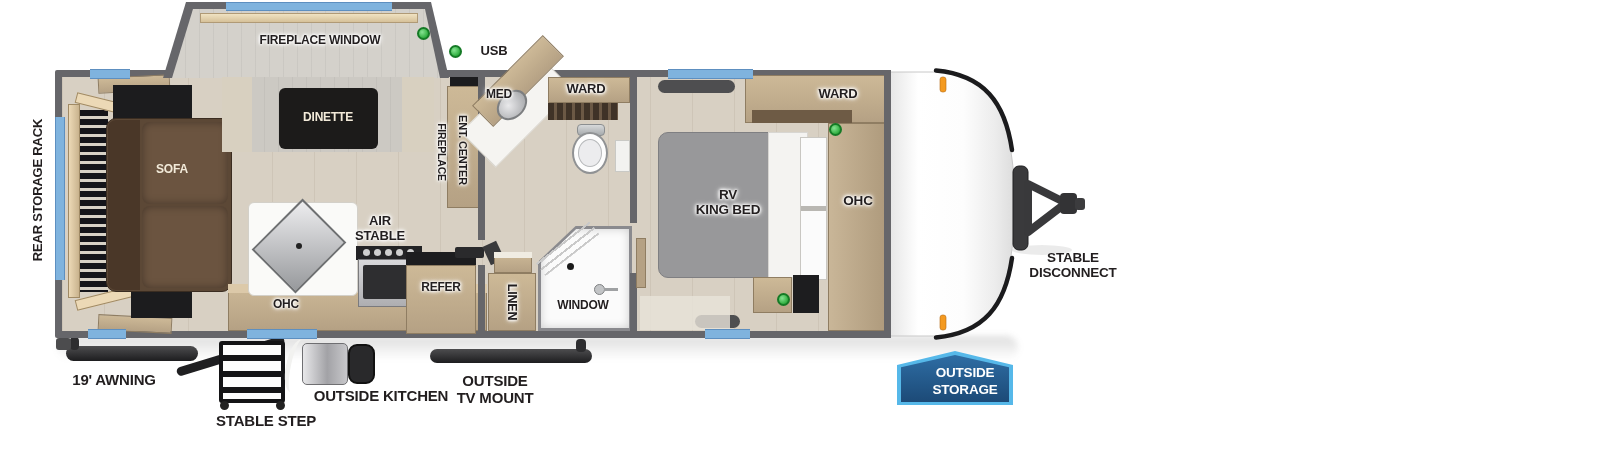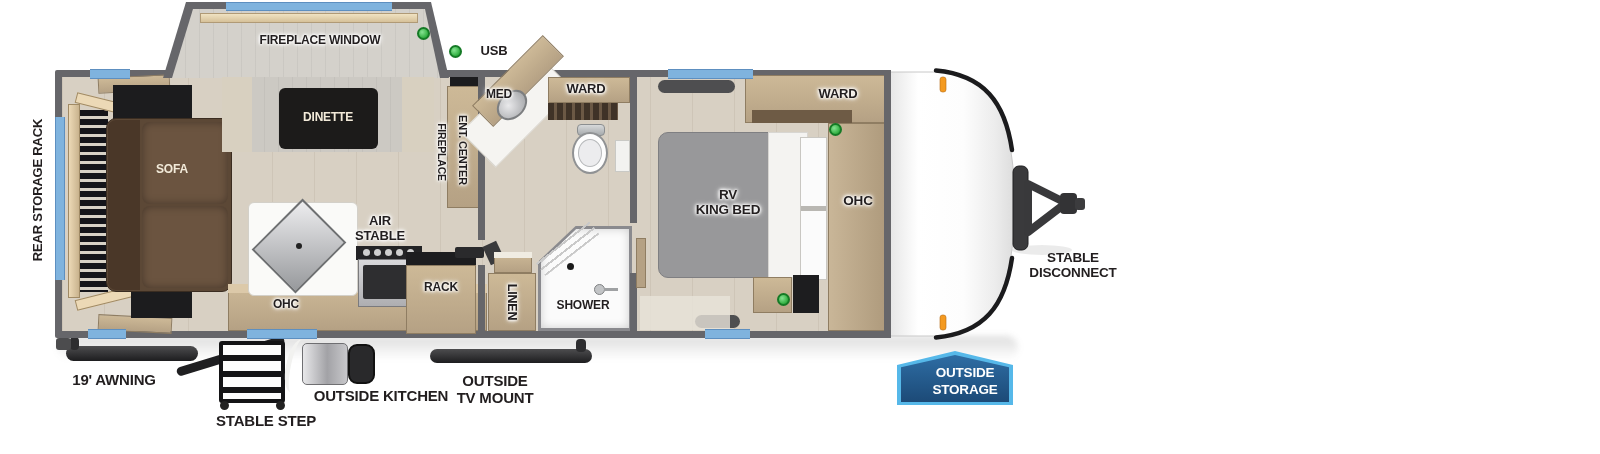--- a/index.html
+++ b/index.html
@@ -208,25 +208,25 @@
   <div class="lbl s12" style="left:320px;top:41px;">FIREPLACE WINDOW</div>
   <div class="lbl plain" style="left:484px;top:51px;">USB</div>
   <div class="lbl white s14" style="left:328px;top:118px;">DINETTE</div>
   <div class="lbl white s14" style="left:172px;top:170px;">SOFA</div>
   <div class="lbl v270" style="left:38px;top:190px;">REAR STORAGE RACK</div>
   <div class="lbl v90 s10" style="left:441px;top:152px;">FIREPLACE</div>
   <div class="lbl v90 s11" style="left:463px;top:150px;">ENT. CENTER</div>
   <div class="lbl" style="left:380px;top:229px;">AIR
 STABLE</div>
   <div class="lbl s14" style="left:286px;top:305px;">OHC</div>
-  <div class="lbl s14" style="left:441px;top:288px;">RACK</div>
+  <div class="lbl s14" style="left:441px;top:288px;">REFER</div>
   <div class="lbl s12" style="left:499px;top:95px;">MED</div>
   <div class="lbl" style="left:586px;top:89px;">WARD</div>
   <div class="lbl v90 s125" style="left:512px;top:302px;">LINEN</div>
-  <div class="lbl s14" style="left:583px;top:306px;">SHOWER</div>
+  <div class="lbl s14" style="left:583px;top:306px;">WINDOW</div>
   <div class="lbl" style="left:838px;top:94px;">WARD</div>
   <div class="lbl s135" style="left:716px;top:202px;margin-left:12px;">RV
 KING BED</div>
   <div class="lbl s135" style="left:858px;top:201px;">OHC</div>
   <div class="lbl plain s15" style="left:104px;top:380px;">19' AWNING</div>
   <div class="lbl plain s15" style="left:256px;top:421px;">STABLE STEP</div>
   <div class="lbl plain s15" style="left:371px;top:396px;">OUTSIDE KITCHEN</div>
   <div class="lbl plain s15" style="left:485px;top:390px;">OUTSIDE
 TV MOUNT</div>
   <div class="lbl plain s135" style="left:1063px;top:265px;">STABLE

